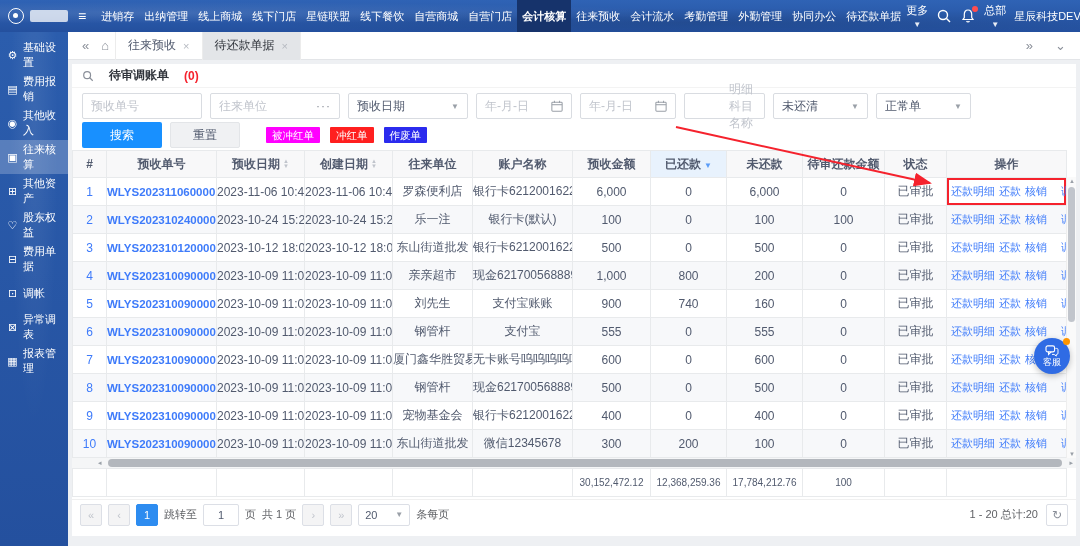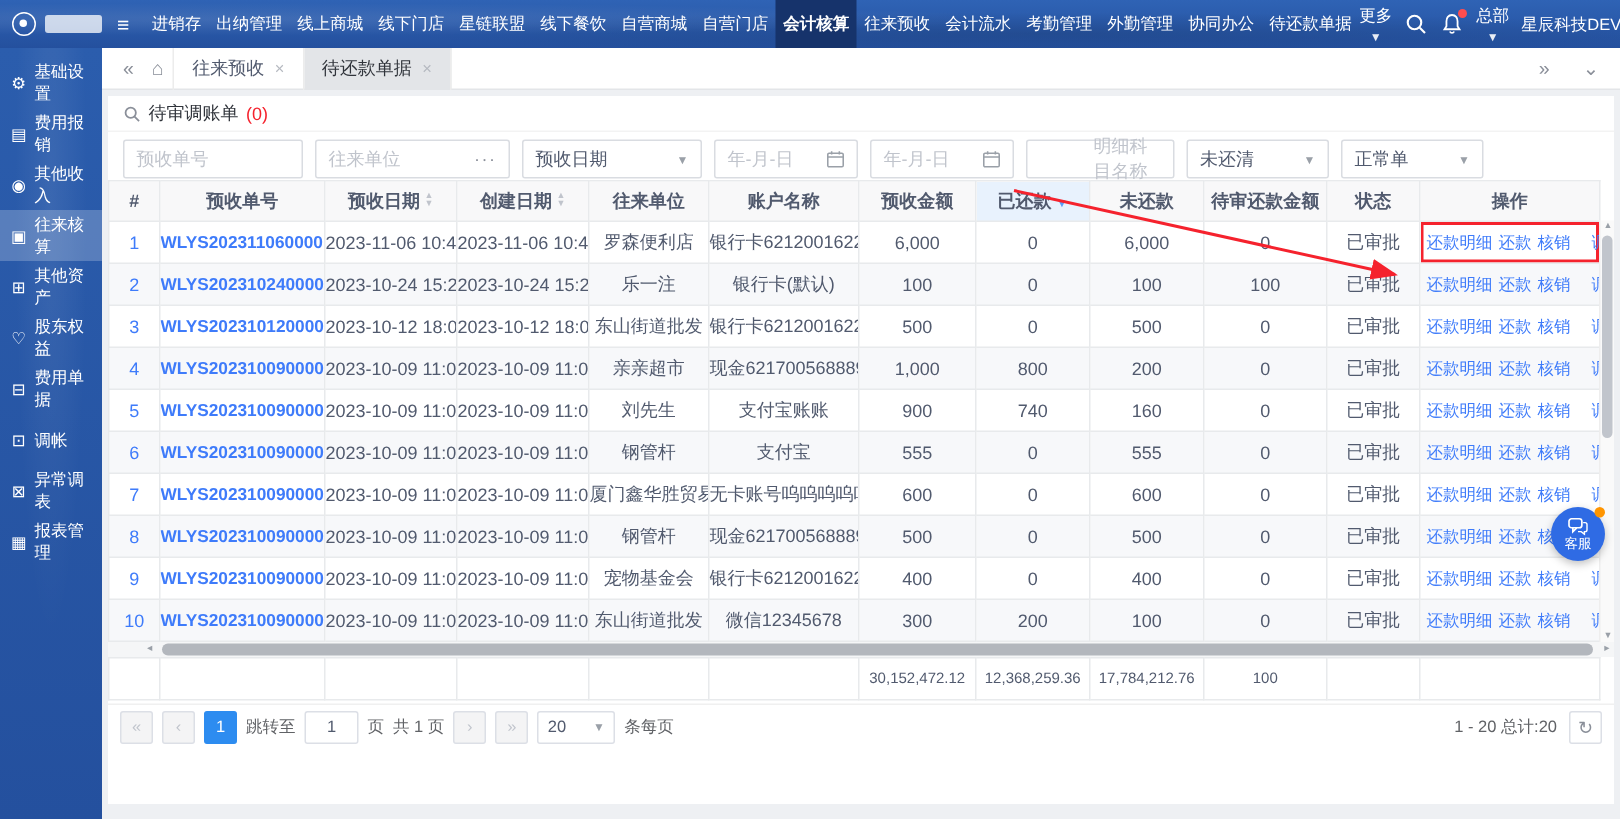--- a/index.html
+++ b/index.html
@@ -37,26 +37,26 @@
 
   .tabbar { height:28px; background:#fff; border-bottom:1px solid #e3e5e8; display:flex; align-items:center; padding:0 8px; }
   .tab-ico { color:#8a8f99; font-size:13px; padding:0 6px; cursor:pointer; }
   .tab { height:28px; display:flex; align-items:center; gap:7px; padding:0 12px; border-right:1px solid #ececec; color:#515a6e; cursor:pointer; font-size:12px; }
   .tab .x { color:#b5b9c0; font-size:11px; cursor:pointer; }
   .tab.active { background:#e3e5e8; color:#30343b; }
   .tab-right { margin-left:auto; display:flex; align-items:center; gap:10px; }
 
   .panel { position:absolute; left:4px; right:4px; top:32px; bottom:10px; background:#fff; }
 
-  .section-head { height:24px; display:flex; align-items:center; gap:5px; padding:0 10px; border-bottom:1px solid #f3f3f3; color:#30343b; }
+  .section-head { height:24px; display:flex; align-items:center; gap:15px; padding:0 10px; border-bottom:1px solid #f3f3f3; color:#30343b;font-weight:bold; }
   .section-count { color:#f5222d; }
 
   .filters { height:32px; display:flex; align-items:center; gap:8px; padding:4px 10px 0; }
   .f-input, .f-select, .f-date { height:26px; border:1px solid #d9dce1; border-radius:2px; background:#fff; display:flex; align-items:center; padding:0 8px; color:#c0c4cc; }
-  .f-input.w1 { width:120px; } .f-input.w2 { width:130px; justify-content:space-between; } .f-input.w3 { width:99px;padding-left:44px; }
+  .f-input.w1 { width:120px; } .f-input.w2 { width:130px; justify-content:space-between; } .f-input.w3 { width:81px;padding-left:44px; }
   .f-select { justify-content:space-between; color:#515a6e; cursor:pointer; }
   .f-select.w4 { width:120px; } .f-select.w5 { width:95px; }
   .f-date { width:96px; justify-content:space-between; }
   .f-ellipsis { color:#8a8f99; letter-spacing:1px; cursor:pointer; }
   .f-caret { color:#9aa0a8; font-size:8px; }
 
   .actions-row { height:30px; display:flex; align-items:center; padding:0 10px; gap:8px; }
   .btn-search { width:80px; height:26px; background:#1890ff; color:#fff; border:none; border-radius:2px; font-size:12px; cursor:pointer; }
   .btn-reset { width:70px; height:26px; background:#f0f1f3; color:#515a6e; border:1px solid #e3e5e8; border-radius:2px; font-size:12px; cursor:pointer; }
   .badges { display:flex; gap:10px; margin-left:18px; }
@@ -272,20 +272,29 @@
       <div class="f-select w5">
         <span>未还清</span>
         <span class="f-caret">▼</span>
       </div>
       <div class="f-select w5">
         <span>正常单</span>
         <span class="f-caret">▼</span>
       </div>
     </div>
 
+    <div class="actions-row">
+      <button class="btn-search">搜索</button>
+      <button class="btn-reset">重置</button>
+      <span class="badges">
+          <span class="badge" style="background: rgb(255, 0, 255);">被冲红单</span>
+          <span class="badge" style="background: rgb(255, 31, 31);">冲红单</span>
+          <span class="badge" style="background: rgb(43, 43, 238);">作废单</span>
+        </span>
+    </div>
 
     <div class="table-wrap">
       <table class="grid">
         <colgroup>
           <col style="width:34px">
             <col style="width:110px">
             <col style="width:88px">
             <col style="width:88px">
           <col style="width:80px">
             <col style="width:100px">

